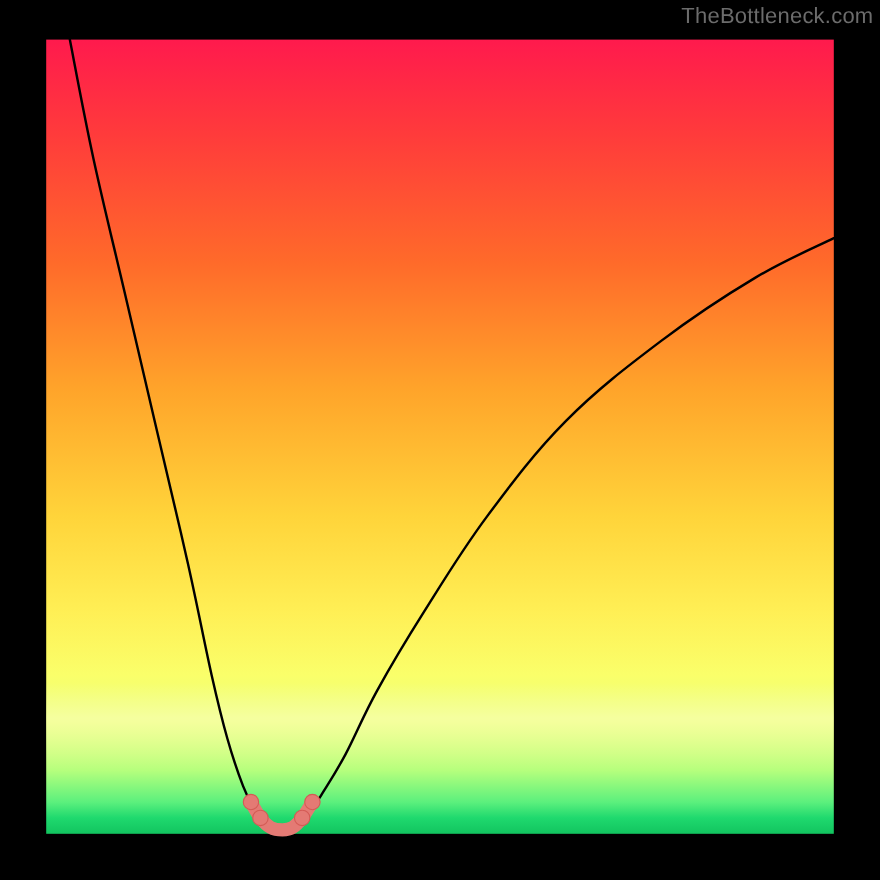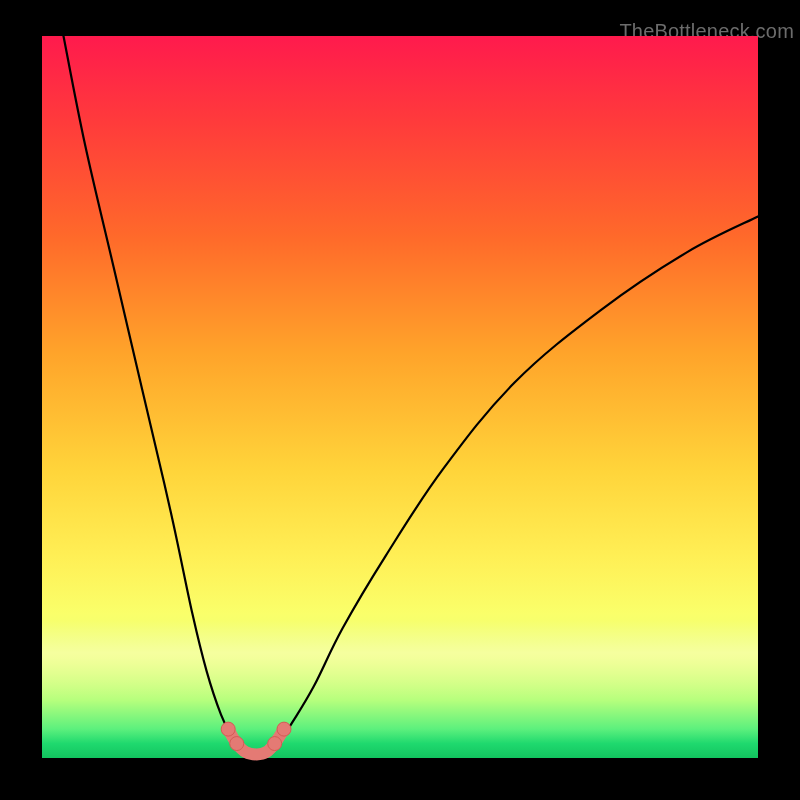--- a/index.html
+++ b/index.html
@@ -44,21 +44,21 @@
     bottom: 8%;
     background: linear-gradient(to bottom,
       rgba(255,255,180,0.0) 0%,
       rgba(255,255,190,0.55) 40%,
       rgba(255,255,200,0.0) 100%);
     pointer-events: none;
   }
   .watermark {
     position: absolute;
     right: 6px;
-    top: 20px;
+    top: 4px;
     color: #6c6c6c;
     font-size: 20px;
     font-weight: 500;
     letter-spacing: 0.2px;
     user-select: none;
   }
   svg {
     position: absolute;
     left: 0; top: 0;
     width: 716px;

